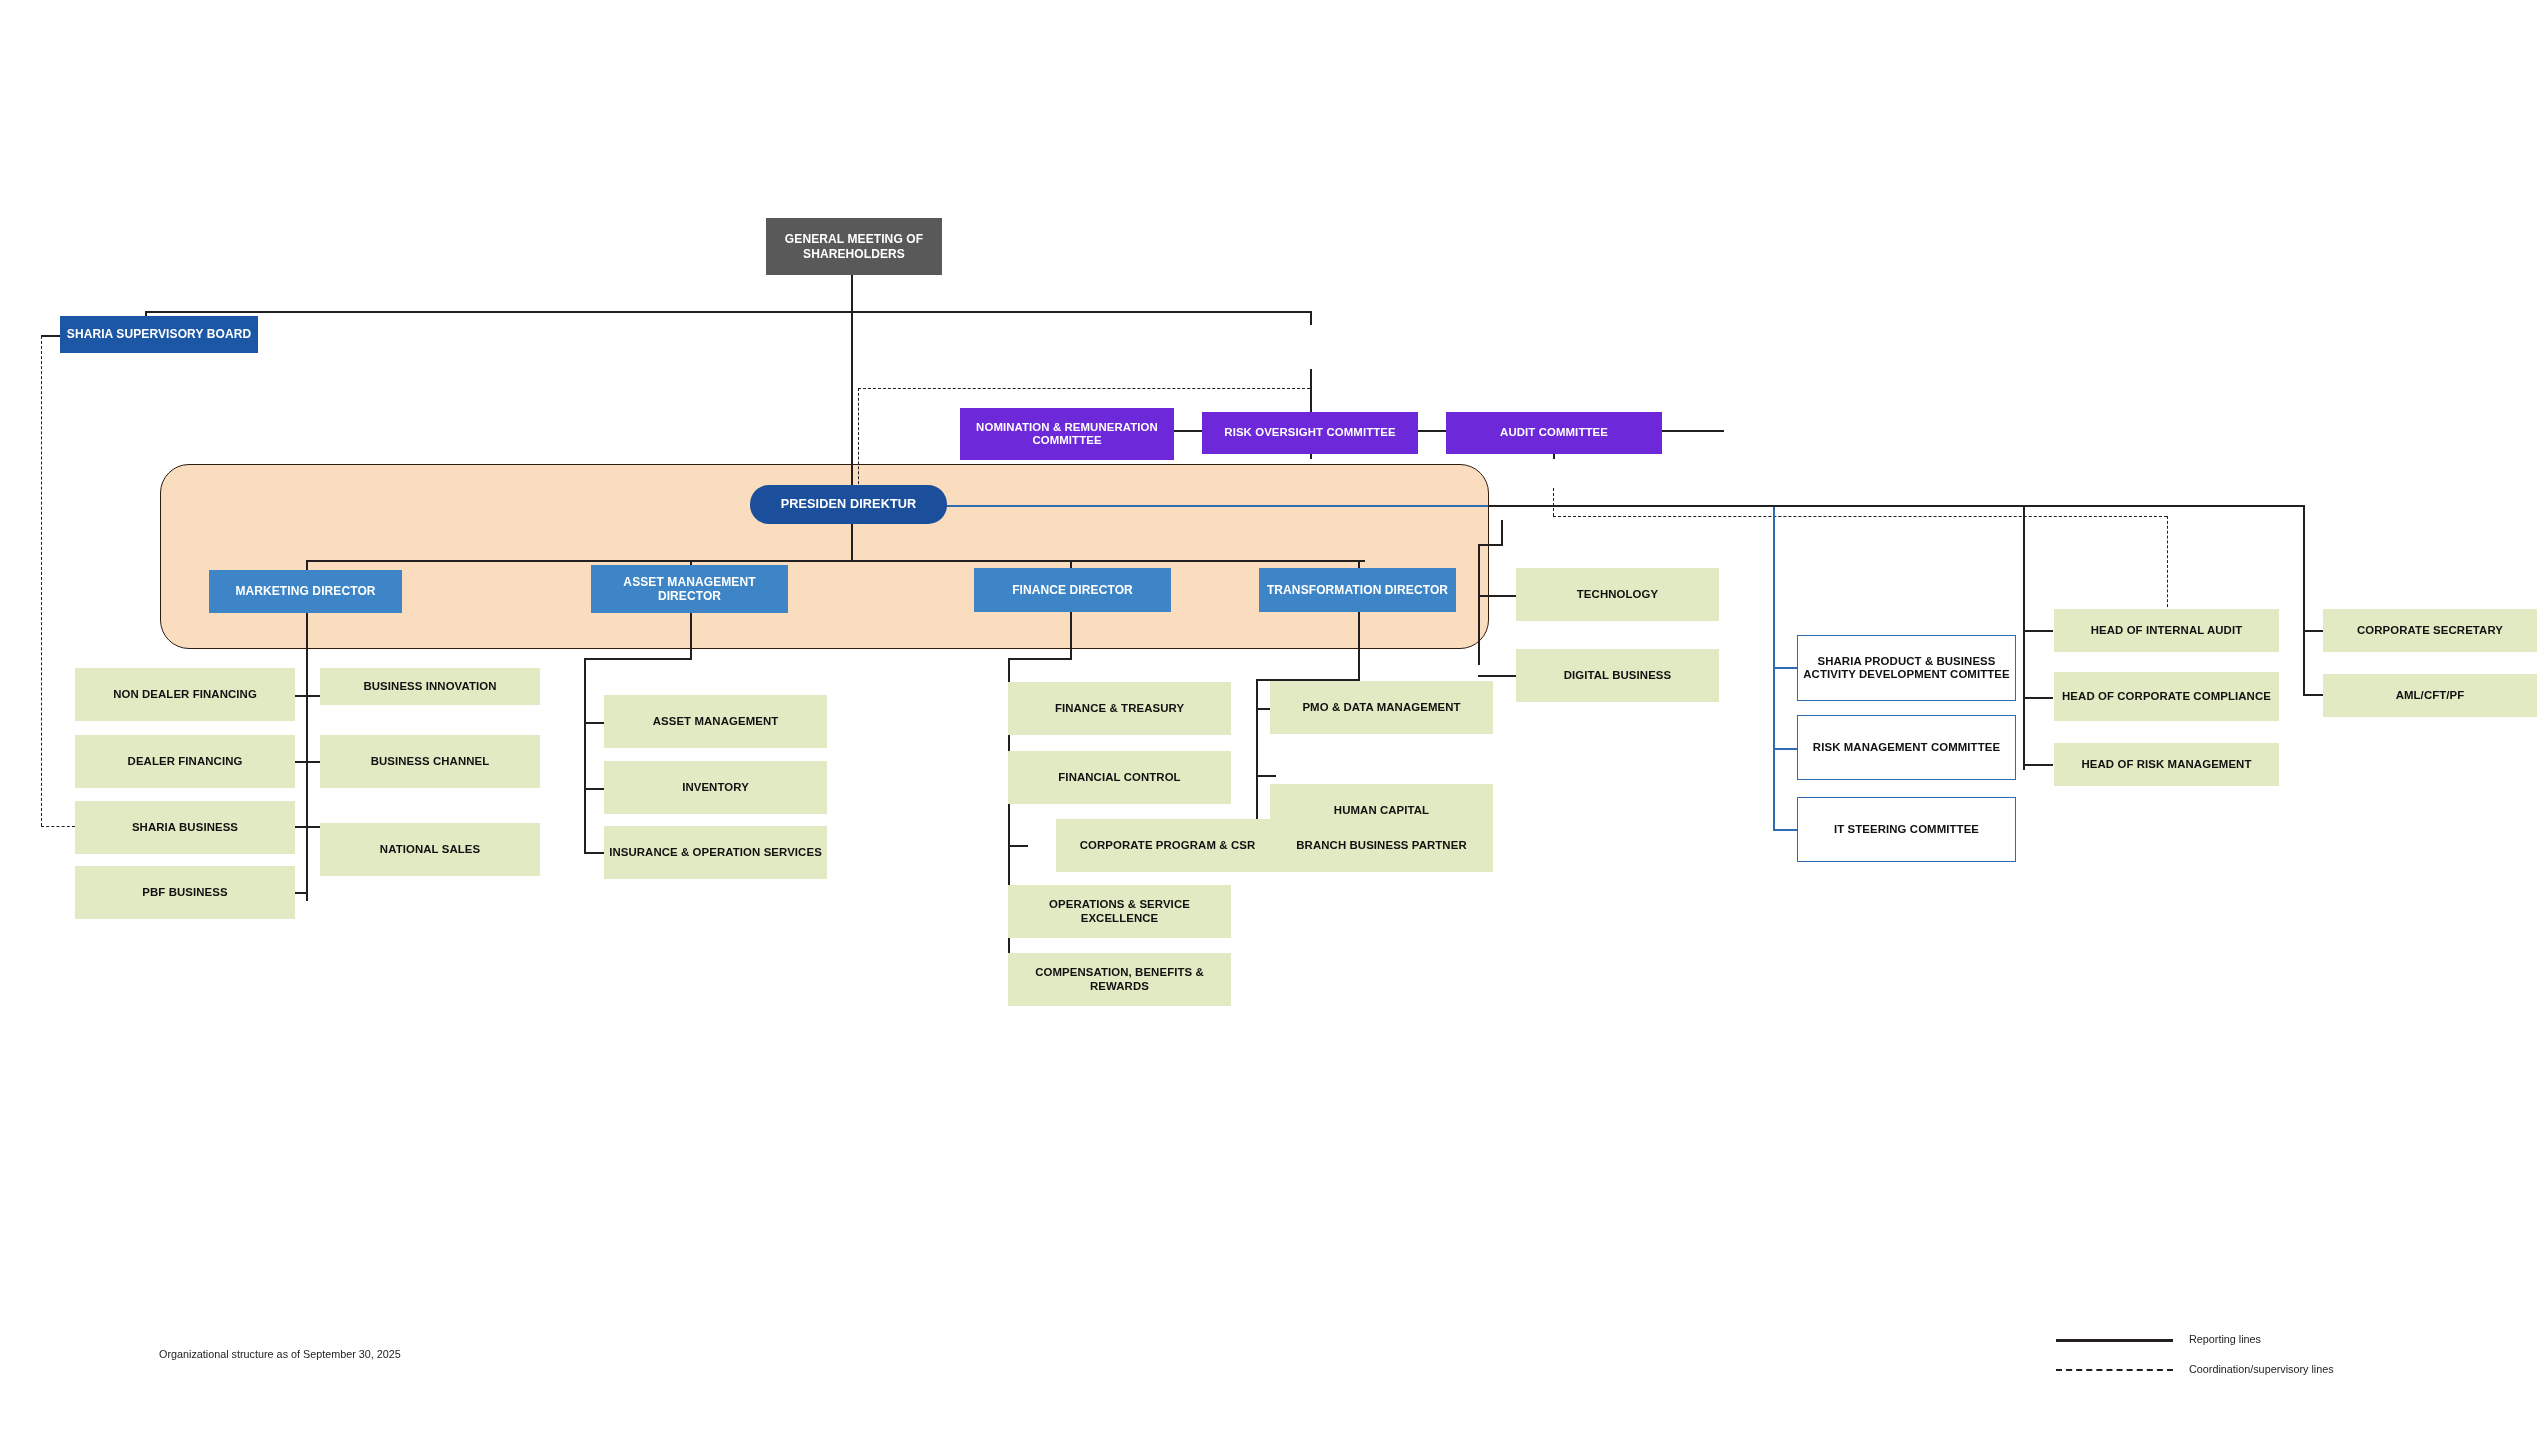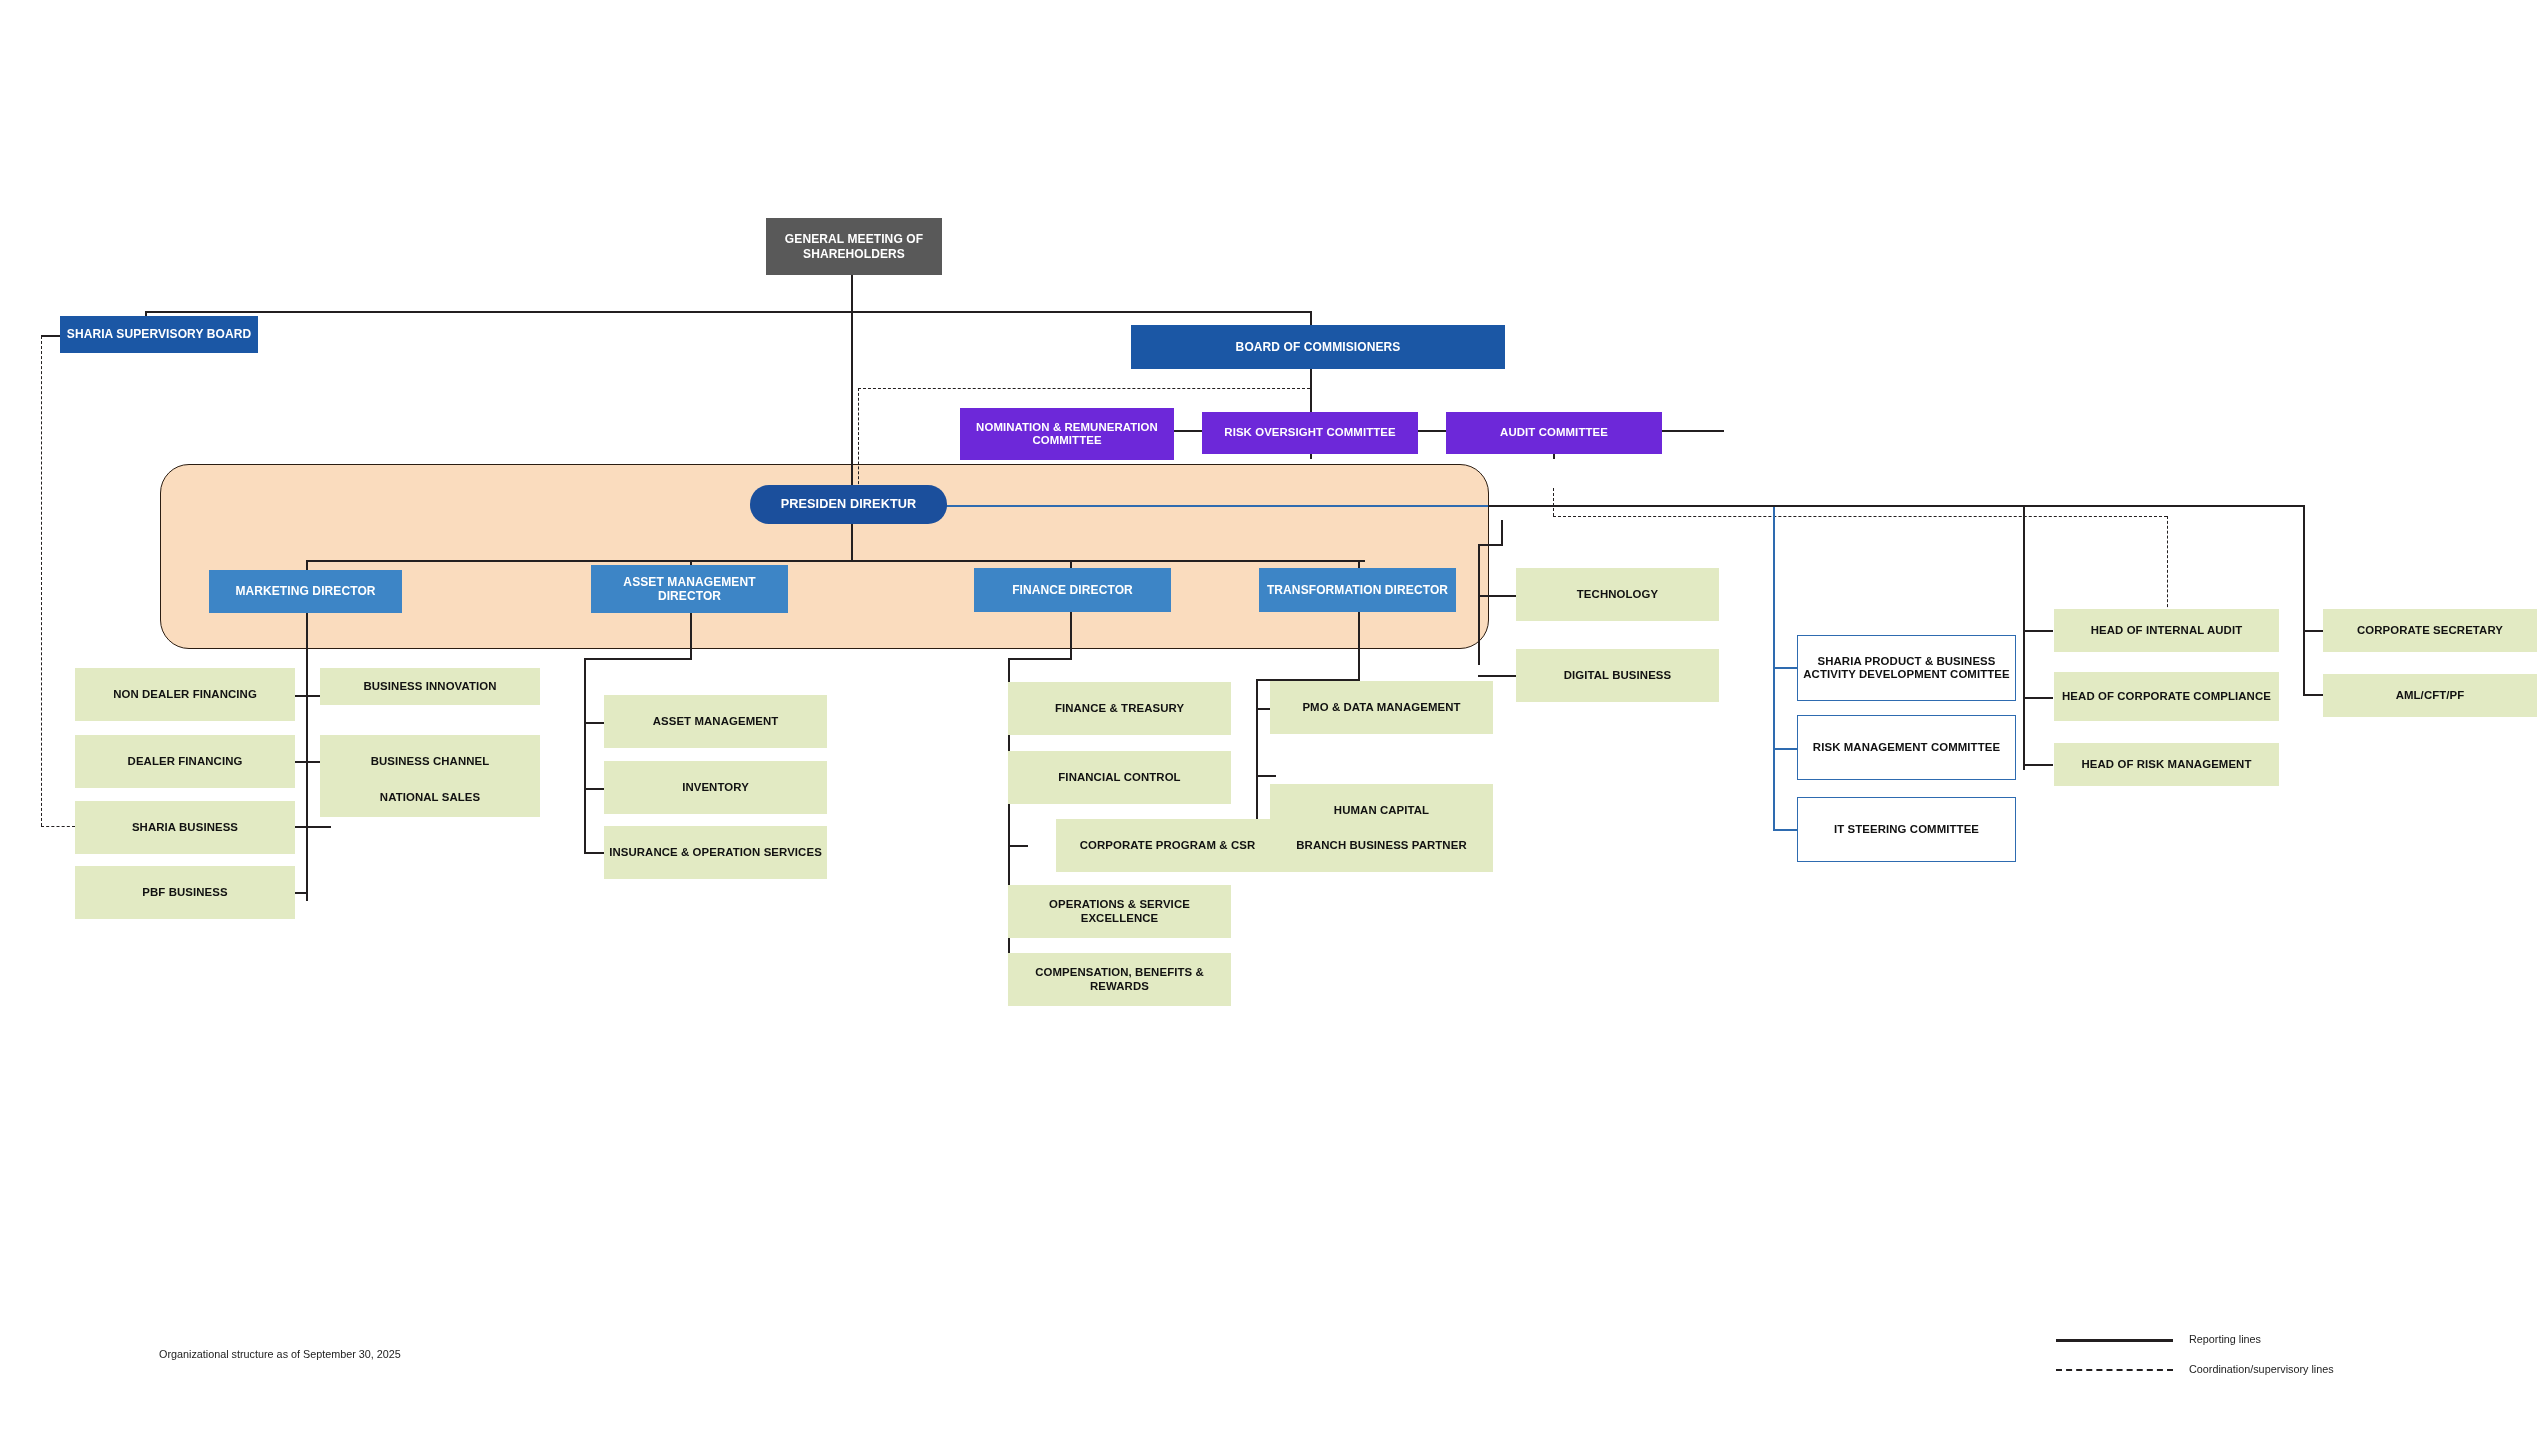--- a/index.html
+++ b/index.html
@@ -120,41 +120,40 @@
   <div class="ln lnh" style="left:1256px;top:679px;width:104px;"></div>
   <div class="ln lnv" style="left:1256px;top:679px;height:168px;"></div>
   <div class="ln lnh" style="left:1256px;top:708px;width:20px;"></div>
   <div class="ln lnh" style="left:1256px;top:775px;width:20px;"></div>
   <div class="ln lnh" style="left:1256px;top:846px;width:20px;"></div>
 
   <div class="node n-gms" style="left:766px;top:218px;width:176px;height:57px;">GENERAL MEETING OF SHAREHOLDERS</div>
 
   <div class="node n-navy" style="left:60px;top:316px;width:198px;height:37px;">SHARIA SUPERVISORY BOARD</div>
 
-  <div class="node n-navy" style="left:1131px;top:325px;width:374px;height:44px;">BOARD OF COMMISIONERS</div>
 
   <div class="node n-orange" style="left:960px;top:408px;width:214px;height:52px;">NOMINATION &amp; REMUNERATION COMMITTEE</div>
   <div class="node n-orange" style="left:1202px;top:412px;width:216px;height:42px;">RISK OVERSIGHT COMMITTEE</div>
   <div class="node n-orange" style="left:1446px;top:412px;width:216px;height:42px;">AUDIT COMMITTEE</div>
 
   <div class="node n-pres" style="left:750px;top:485px;width:197px;height:39px;border-radius:19px;">PRESIDEN DIREKTUR</div>
 
   <div class="node n-dir" style="left:209px;top:570px;width:193px;height:43px;">MARKETING DIRECTOR</div>
   <div class="node n-dir" style="left:591px;top:565px;width:197px;height:48px;">ASSET MANAGEMENT DIRECTOR</div>
   <div class="node n-dir" style="left:974px;top:568px;width:197px;height:44px;">FINANCE DIRECTOR</div>
   <div class="node n-dir" style="left:1259px;top:568px;width:197px;height:44px;">TRANSFORMATION DIRECTOR</div>
 
   <div class="node n-green" style="left:75px;top:668px;width:220px;height:53px;">NON DEALER FINANCING</div>
   <div class="node n-green" style="left:75px;top:735px;width:220px;height:53px;">DEALER FINANCING</div>
   <div class="node n-green" style="left:75px;top:801px;width:220px;height:53px;">SHARIA BUSINESS</div>
   <div class="node n-green" style="left:75px;top:866px;width:220px;height:53px;">PBF BUSINESS</div>
 
   <div class="node n-green" style="left:320px;top:668px;width:220px;height:37px;">BUSINESS INNOVATION</div>
   <div class="node n-green" style="left:320px;top:735px;width:220px;height:53px;">BUSINESS CHANNEL</div>
-  <div class="node n-green" style="left:320px;top:779px;width:220px;height:38px;">NATIONAL SALES</div>
+  <div class="node n-green" style="left:320px;top:823px;width:220px;height:53px;">NATIONAL SALES</div>
 
   <div class="node n-green" style="left:604px;top:695px;width:223px;height:53px;">ASSET MANAGEMENT</div>
   <div class="node n-green" style="left:604px;top:761px;width:223px;height:53px;">INVENTORY</div>
   <div class="node n-green" style="left:604px;top:826px;width:223px;height:53px;">INSURANCE &amp; OPERATION SERVICES</div>
 
   <div class="node n-green" style="left:1008px;top:682px;width:223px;height:53px;">FINANCE &amp; TREASURY</div>
   <div class="node n-green" style="left:1008px;top:751px;width:223px;height:53px;">FINANCIAL CONTROL</div>
   <div class="node n-green" style="left:1008px;top:819px;width:223px;height:53px;margin-left:48px;">CORPORATE PROGRAM &amp; CSR</div>
   <div class="node n-green" style="left:1008px;top:885px;width:223px;height:53px;">OPERATIONS &amp; SERVICE EXCELLENCE</div>
   <div class="node n-green" style="left:1008px;top:953px;width:223px;height:53px;">COMPENSATION, BENEFITS &amp; REWARDS</div>

